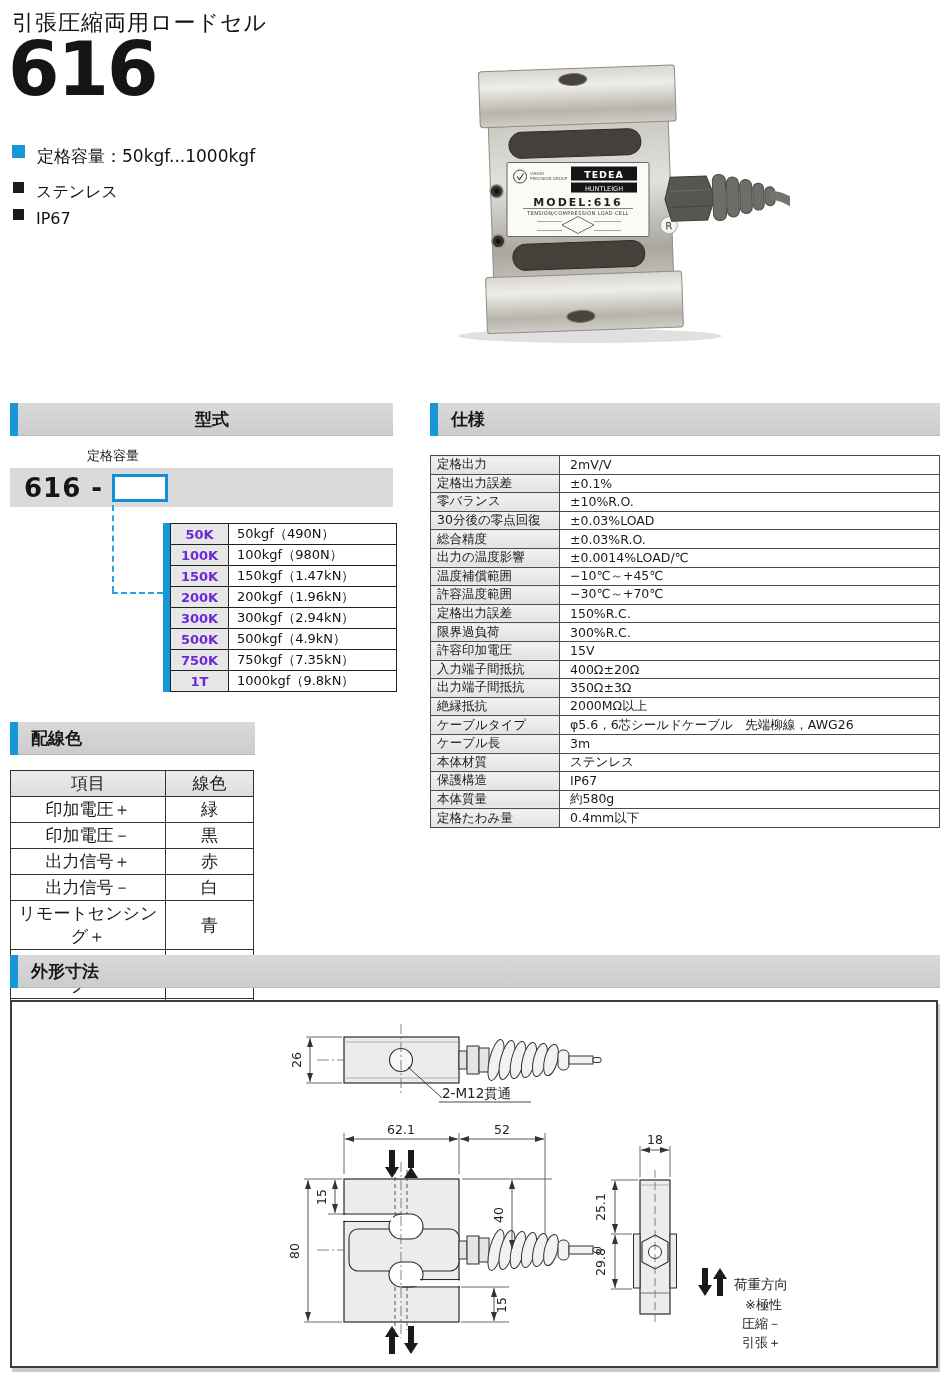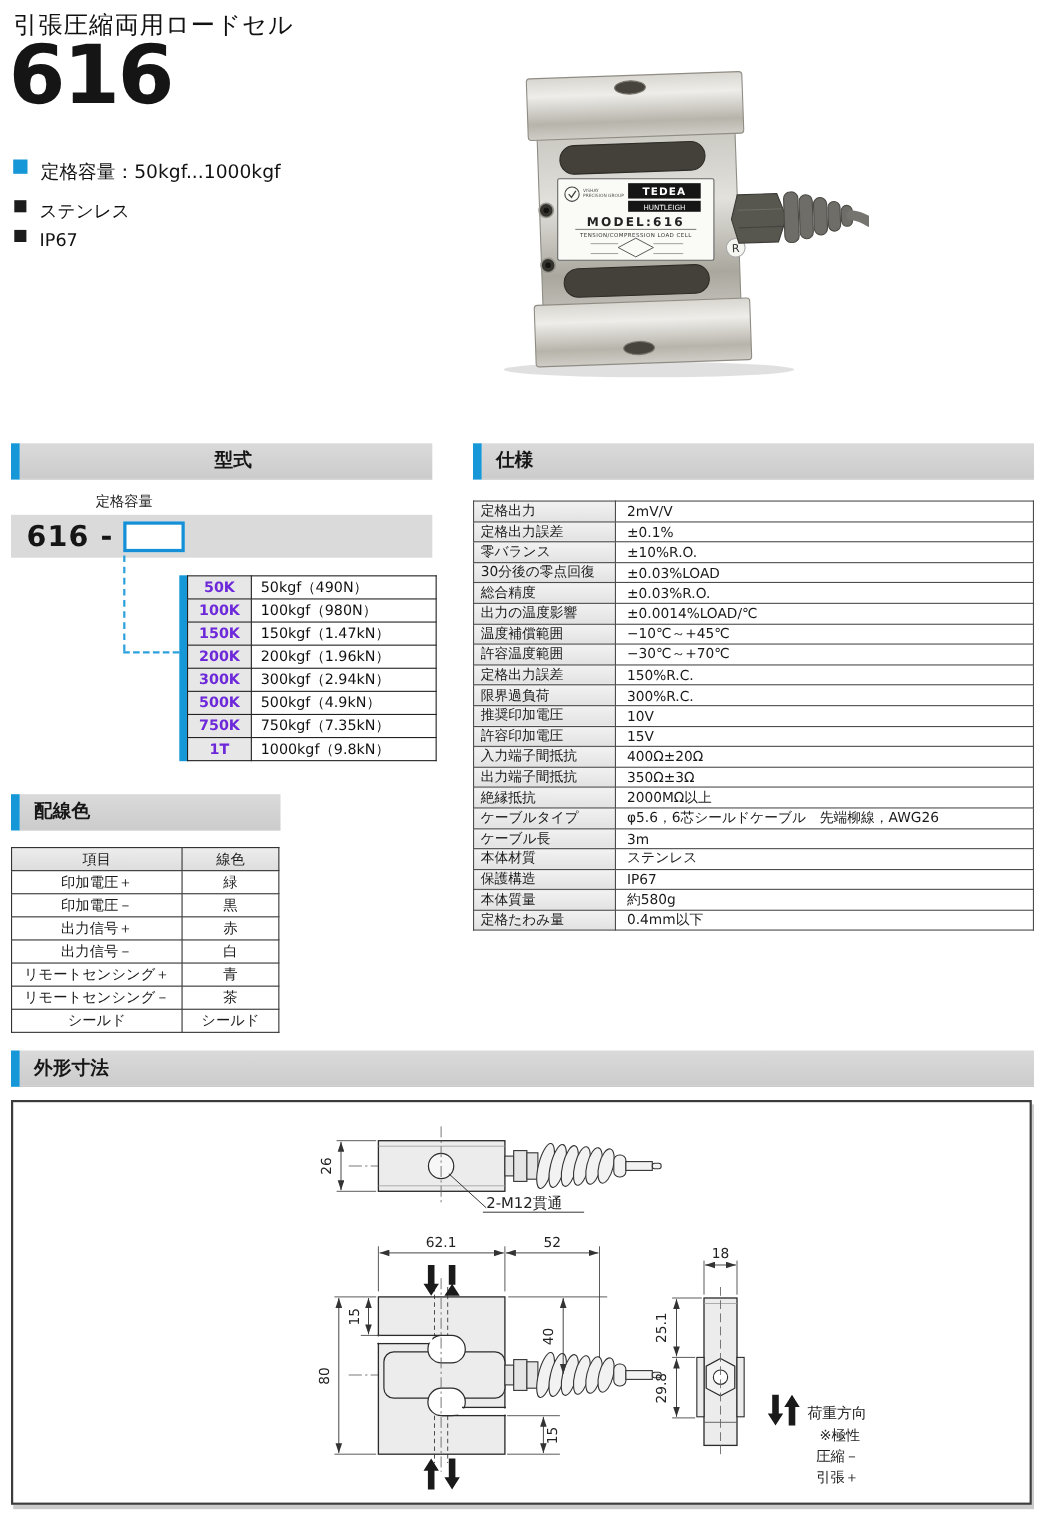--- a/index.html
+++ b/index.html
@@ -31,21 +31,21 @@
   .cap-table td{border:1px solid #222;height:17px;font-size:13px;}
   .cap-table td.code{width:55px;background:#e7e7e7;color:#6d28d9;font-weight:bold;text-align:center;}
   .cap-table td.val{width:158px;padding-left:8px;background:#fff;color:#111;}
   
   .spec-table{width:510px;table-layout:fixed;}
   .spec-table td{border:1px solid #4c4c4c;height:17.6px;font-size:12.5px;padding:0;}
   .spec-table td.k{width:122px;background:linear-gradient(180deg,#f2f2f2,#e2e2e2);padding-left:6px;}
   .spec-table td.v{padding-left:10px;background:#fff;}
   
   .wire-table{width:243px;table-layout:fixed;}
-  .wire-table td,.wire-table th{border:1px solid #333;height:17px;font-size:13px;text-align:center;font-weight:normal;}
+  .wire-table td,.wire-table th{border:1px solid #333;height:17px;font-size:17px;text-align:center;font-weight:normal;}
   .wire-table th{background:linear-gradient(180deg,#ececec,#dddddd);}
   .wire-table col.c1{width:155px;}
   .wire-table col.c2{width:88px;}
   
   .draw-box{border:2px solid #3c3c3c;background:#fff;box-shadow:2px 4px 0 #cbcbcb;}
 </style>
 </head>
 <body>
 
 <div class="abs subtitle">引張圧縮両用ロードセル</div>
@@ -223,24 +223,20 @@
         </tr>
         <tr>
           <td class="k">定格出力誤差</td>
           <td class="v">150%R.C.</td>
         </tr>
         <tr>
           <td class="k">限界過負荷</td>
           <td class="v">300%R.C.</td>
         </tr>
         <tr>
-          <td class="k">推奨印加電圧</td>
-          <td class="v">10V</td>
-        </tr>
-        <tr>
           <td class="k">許容印加電圧</td>
           <td class="v">15V</td>
         </tr>
         <tr>
           <td class="k">入力端子間抵抗</td>
           <td class="v">400Ω±20Ω</td>
         </tr>
         <tr>
           <td class="k">出力端子間抵抗</td>
           <td class="v">350Ω±3Ω</td>

